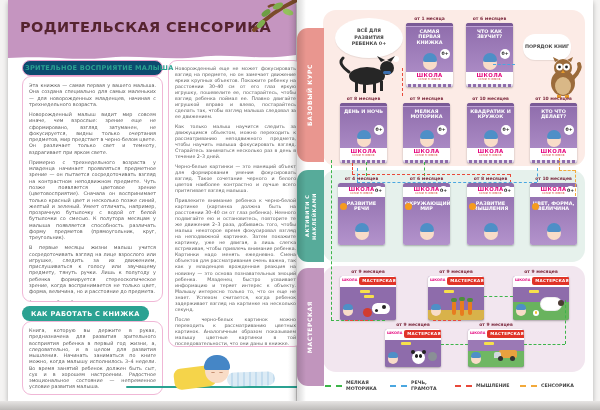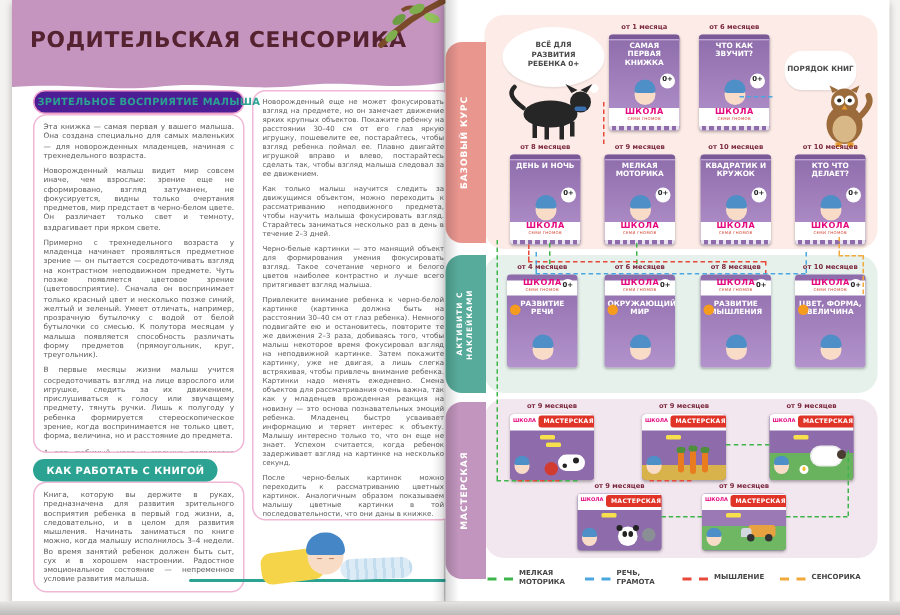--- a/index.html
+++ b/index.html
@@ -20,21 +20,21 @@
   .lp-title{position:absolute;left:12px;top:19px;font-size:14.5px;font-weight:800;
             color:#55232f;letter-spacing:.4px;white-space:nowrap;}
   .age-group{position:absolute;left:218px;top:18px;display:flex;align-items:center;color:#fff;}
   .age-from{font-size:7.5px;font-weight:700;margin-right:3px;}
   .age-circle{width:20px;height:20px;border:1.6px solid #fff;border-radius:50%;
               font-size:12px;font-weight:700;line-height:17px;text-align:center;margin-right:3px;}
   .age-month{font-size:6.3px;font-weight:700;letter-spacing:.3px;}
   .branch{position:absolute;right:-2px;top:-2px;}
 
   .hbox{position:absolute;left:14px;width:141px;border:1.5px solid #ee9fca;border-radius:8px;
-        background:#4c1d95;color:#2ba292;font-weight:700;font-size:6.6px;text-align:center;
+        background:#0c4a6e;color:#2ba292;font-weight:700;font-size:6.6px;text-align:center;
         padding:3px 2px;letter-spacing:.2px;white-space:nowrap;z-index:3;}
   .hpill{position:absolute;left:14px;background:#2ba292;color:#fff;font-weight:700;
          font-size:6.6px;border-radius:8px;padding:3.5px 9px;letter-spacing:.3px;z-index:3;}
   .tbox{position:absolute;border:1.5px solid #f0b7d6;border-radius:9px;background:#fff;
         padding:5px 6px;overflow:hidden;}
   .tbox p{margin:0 0 4px;font-size:4.9px;line-height:1.28;color:#5b5b5b;text-align:justify;}
   .tbox1{left:14px;top:76px;width:141px;height:226px;}
   .tbox2{left:14px;top:321px;width:141px;height:74px;}
   .tbox3{left:160px;top:60px;width:135px;height:287px;}
   .tbox3 p{font-size:4.7px;}
@@ -144,21 +144,21 @@
     <div class="hbox" style="top:60px;">ЗРИТЕЛЬНОЕ ВОСПРИЯТИЕ МАЛЫША</div>
 
     <div class="tbox tbox1">
       <p>Эта книжка — самая первая у вашего малыша. Она создана специально для самых маленьких — для новорожденных младенцев, начиная с трехнедельного возраста.</p>
       <p>Новорожденный малыш видит мир совсем иначе, чем взрослые: зрение еще не сформировано, взгляд затуманен, не фокусируется, видны только очертания предметов, мир предстает в черно-белом цвете. Он различает только свет и темноту, вздрагивает при ярком свете.</p>
       <p>Примерно с трехнедельного возраста у младенца начинает проявляться предметное зрение — он пытается сосредоточивать взгляд на контрастном неподвижном предмете. Чуть позже появляется цветовое зрение (цветовосприятие). Сначала он воспринимает только красный цвет и несколько позже синий, желтый и зеленый. Умеет отличать, например, прозрачную бутылочку с водой от белой бутылочки со смесью. К полутора месяцам у малыша появляется способность различать форму предметов (прямоугольник, круг, треугольник).</p>
       <p>В первые месяцы жизни малыш учится сосредоточивать взгляд на лице взрослого или игрушке, следить за их движением, прислушиваться к голосу или звучащему предмету, тянуть ручки. Лишь к полугоду у ребенка формируется стереоскопическое зрение, когда воспринимается не только цвет, форма, величина, но и расстояние до предмета.</p>
       <p>А вот любимый цвет у малыша появляется довольно рано. Это можно определить по тому, как долго малыш рассматривает игрушку того или иного цвета.</p>
     </div>
 
-    <div class="hpill" style="top:306px;">КАК РАБОТАТЬ С КНИГОЙ</div>
+    <div class="hpill" style="top:306px;">КАК РАБОТАТЬ С КНИЖКА</div>
     <div class="tbox tbox2">
       <p>Книга, которую вы держите в руках, предназначена для развития зрительного восприятия ребенка в первый год жизни, а, следовательно, и в целом для развития мышления. Начинать заниматься по книге можно, когда малышу исполнилось 3–4 недели. Во время занятий ребенок должен быть сыт, сух и в хорошем настроении. Радостное эмоциональное состояние — непременное условие развития малыша.</p>
     </div>
 
     <div class="tbox tbox3">
       <p>Новорожденный еще не может фокусировать взгляд на предмете, но он замечает движение ярких крупных объектов. Покажите ребенку на расстоянии 30–40 см от его глаз яркую игрушку, пошевелите ее, постарайтесь, чтобы взгляд ребенка поймал ее. Плавно двигайте игрушкой вправо и влево, постарайтесь сделать так, чтобы взгляд малыша следовал за ее движением.</p>
       <p>Как только малыш научится следить за движущимся объектом, можно переходить к рассматриванию неподвижного предмета, чтобы научить малыша фокусировать взгляд. Старайтесь заниматься несколько раз в день в течение 2–3 дней.</p>
       <p>Черно-белые картинки — это манящий объект для формирования умения фокусировать взгляд. Такое сочетание черного и белого цветов наиболее контрастно и лучше всего притягивает взгляд малыша.</p>
       <p>Привлеките внимание ребенка к черно-белой картинке (картинка должна быть на расстоянии 30–40 см от глаз ребенка). Немного подвигайте ею и остановитесь, повторите те же движения 2–3 раза, добиваясь того, чтобы малыш некоторое время фокусировал взгляд на неподвижной картинке. Затем покажите картинку, уже не двигая, а лишь слегка встряхивая, чтобы привлечь внимание ребенка. Картинки надо менять ежедневно. Смена объектов для рассматривания очень важна, так как у младенцев врожденная реакция на новизну — это основа познавательных эмоций ребенка. Младенец быстро усваивает информацию и теряет интерес к объекту. Малышу интересно только то, что он еще не знает. Успехом считается, когда ребенок задерживает взгляд на картинке на несколько секунд.</p>
       <p>После черно-белых картинок можно переходить к рассматриванию цветных картинок. Аналогичным образом показываем малышу цветные картинки в той последовательности, что они даны в книжке.</p>

